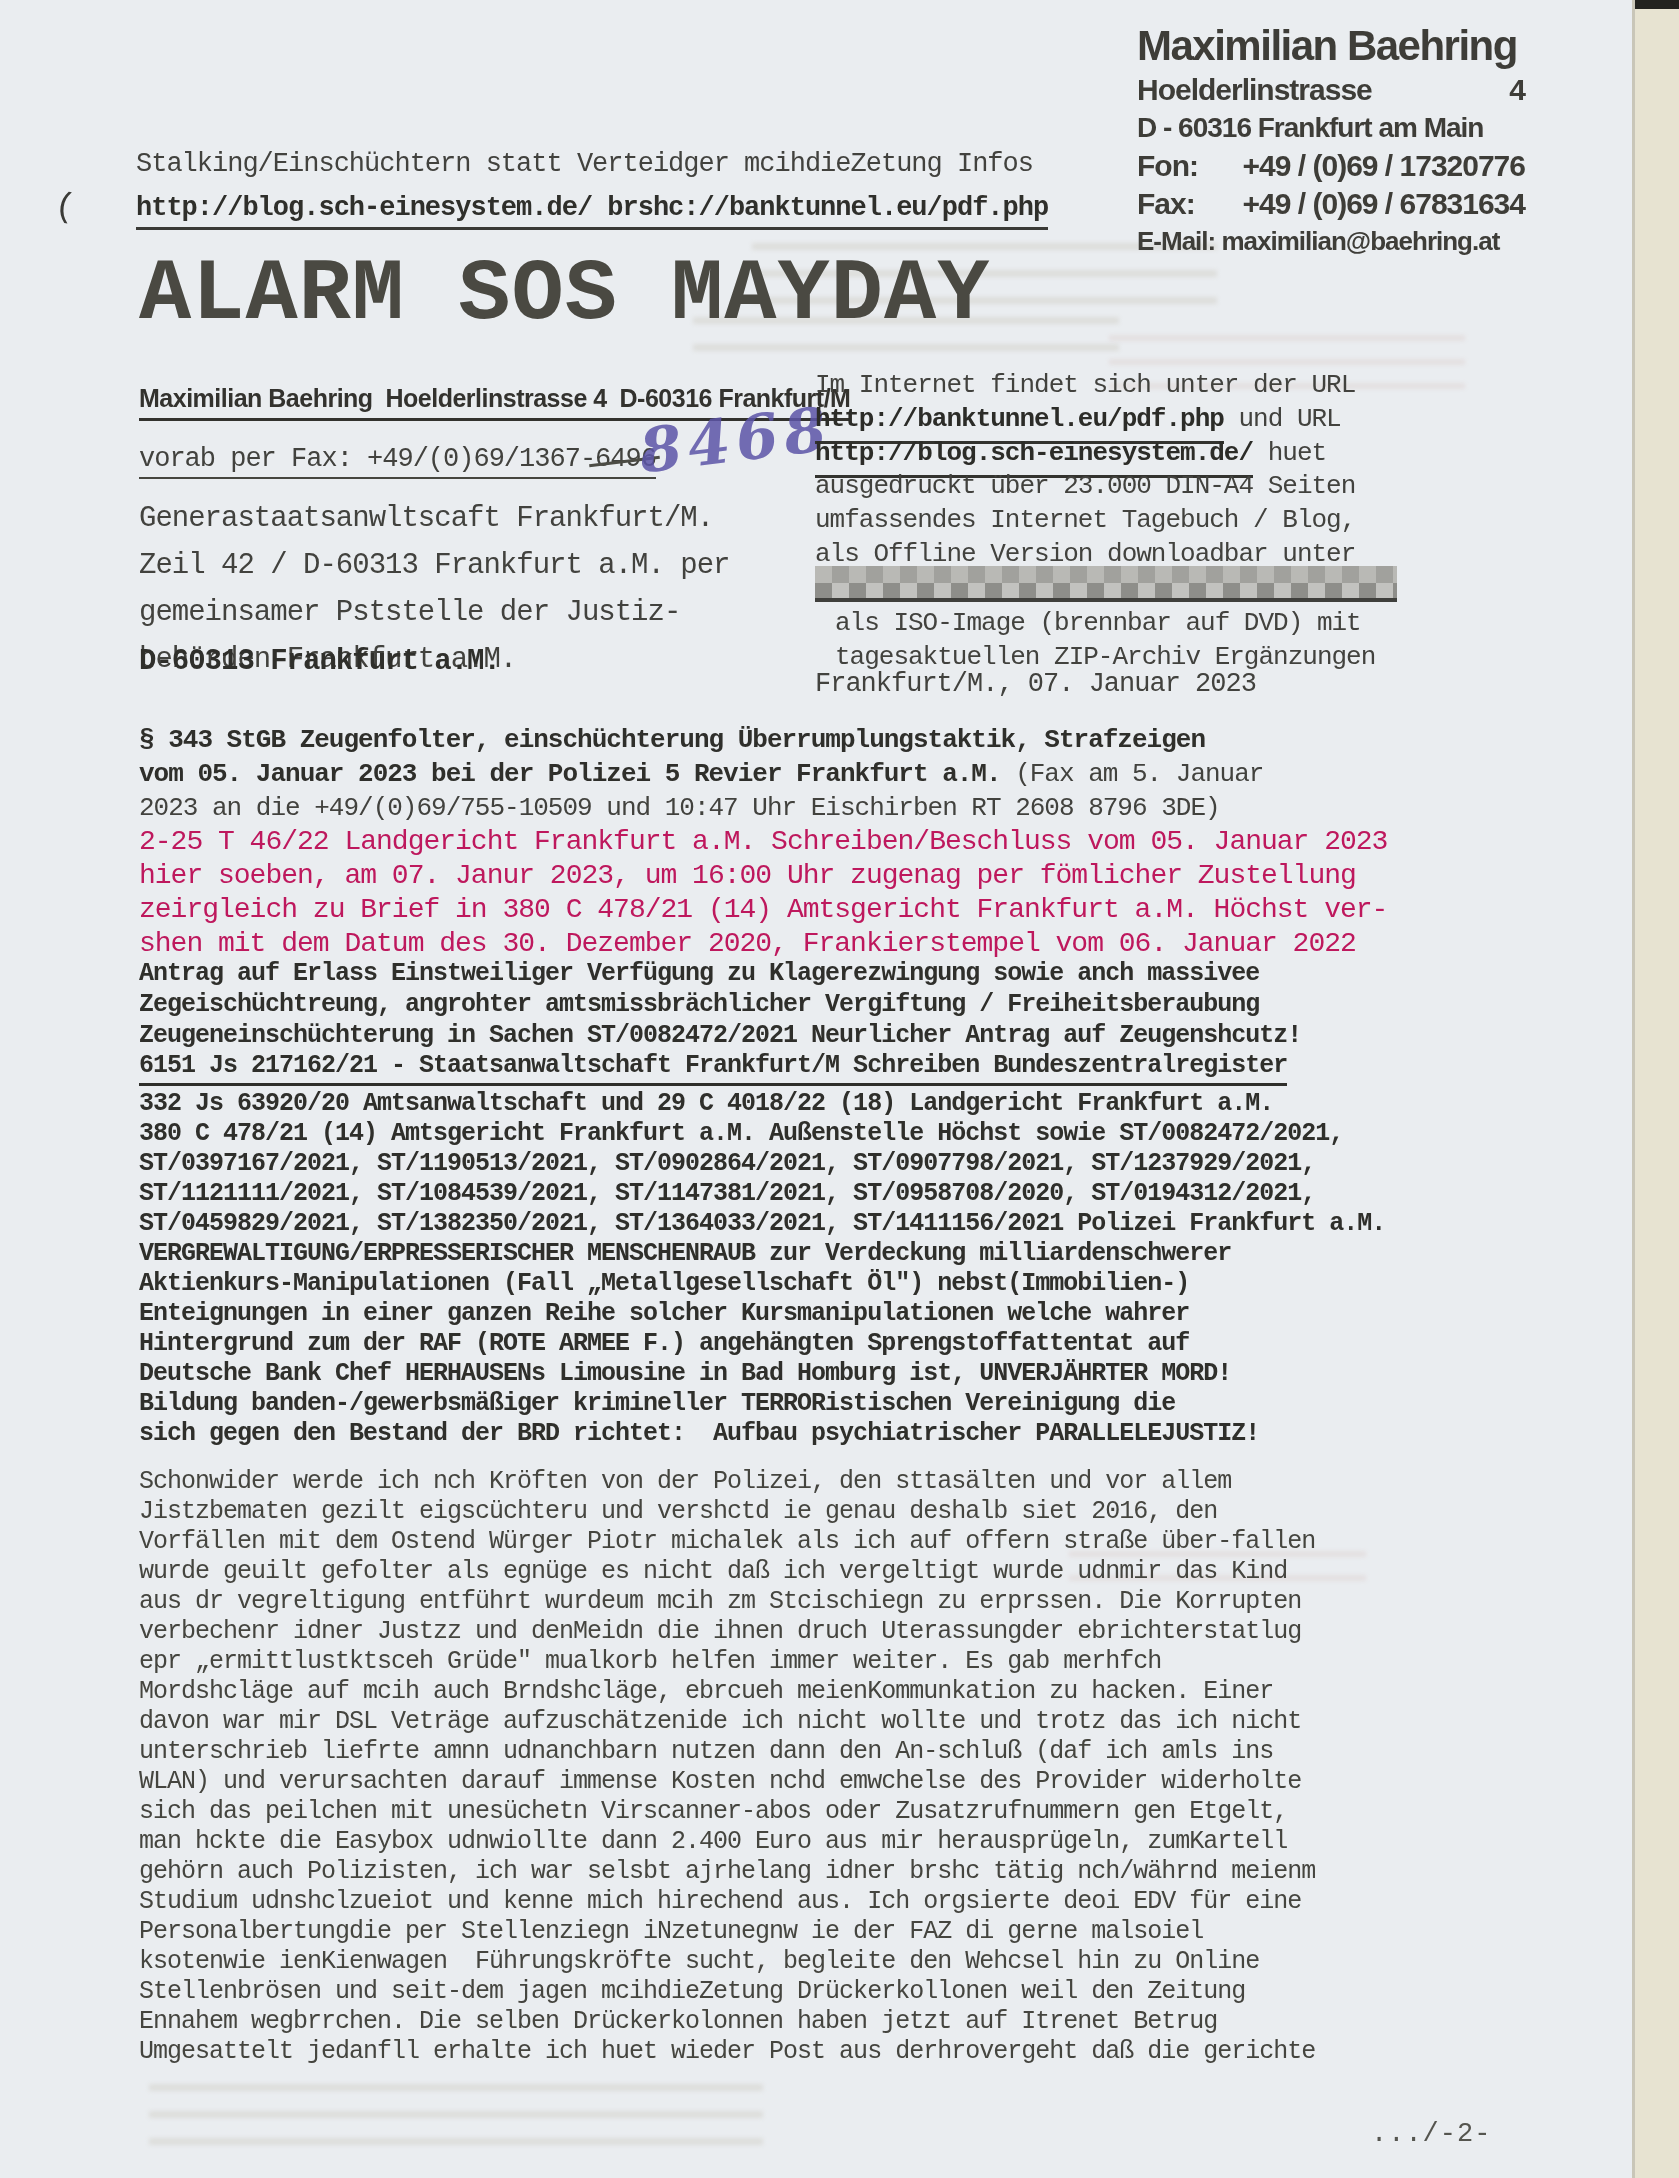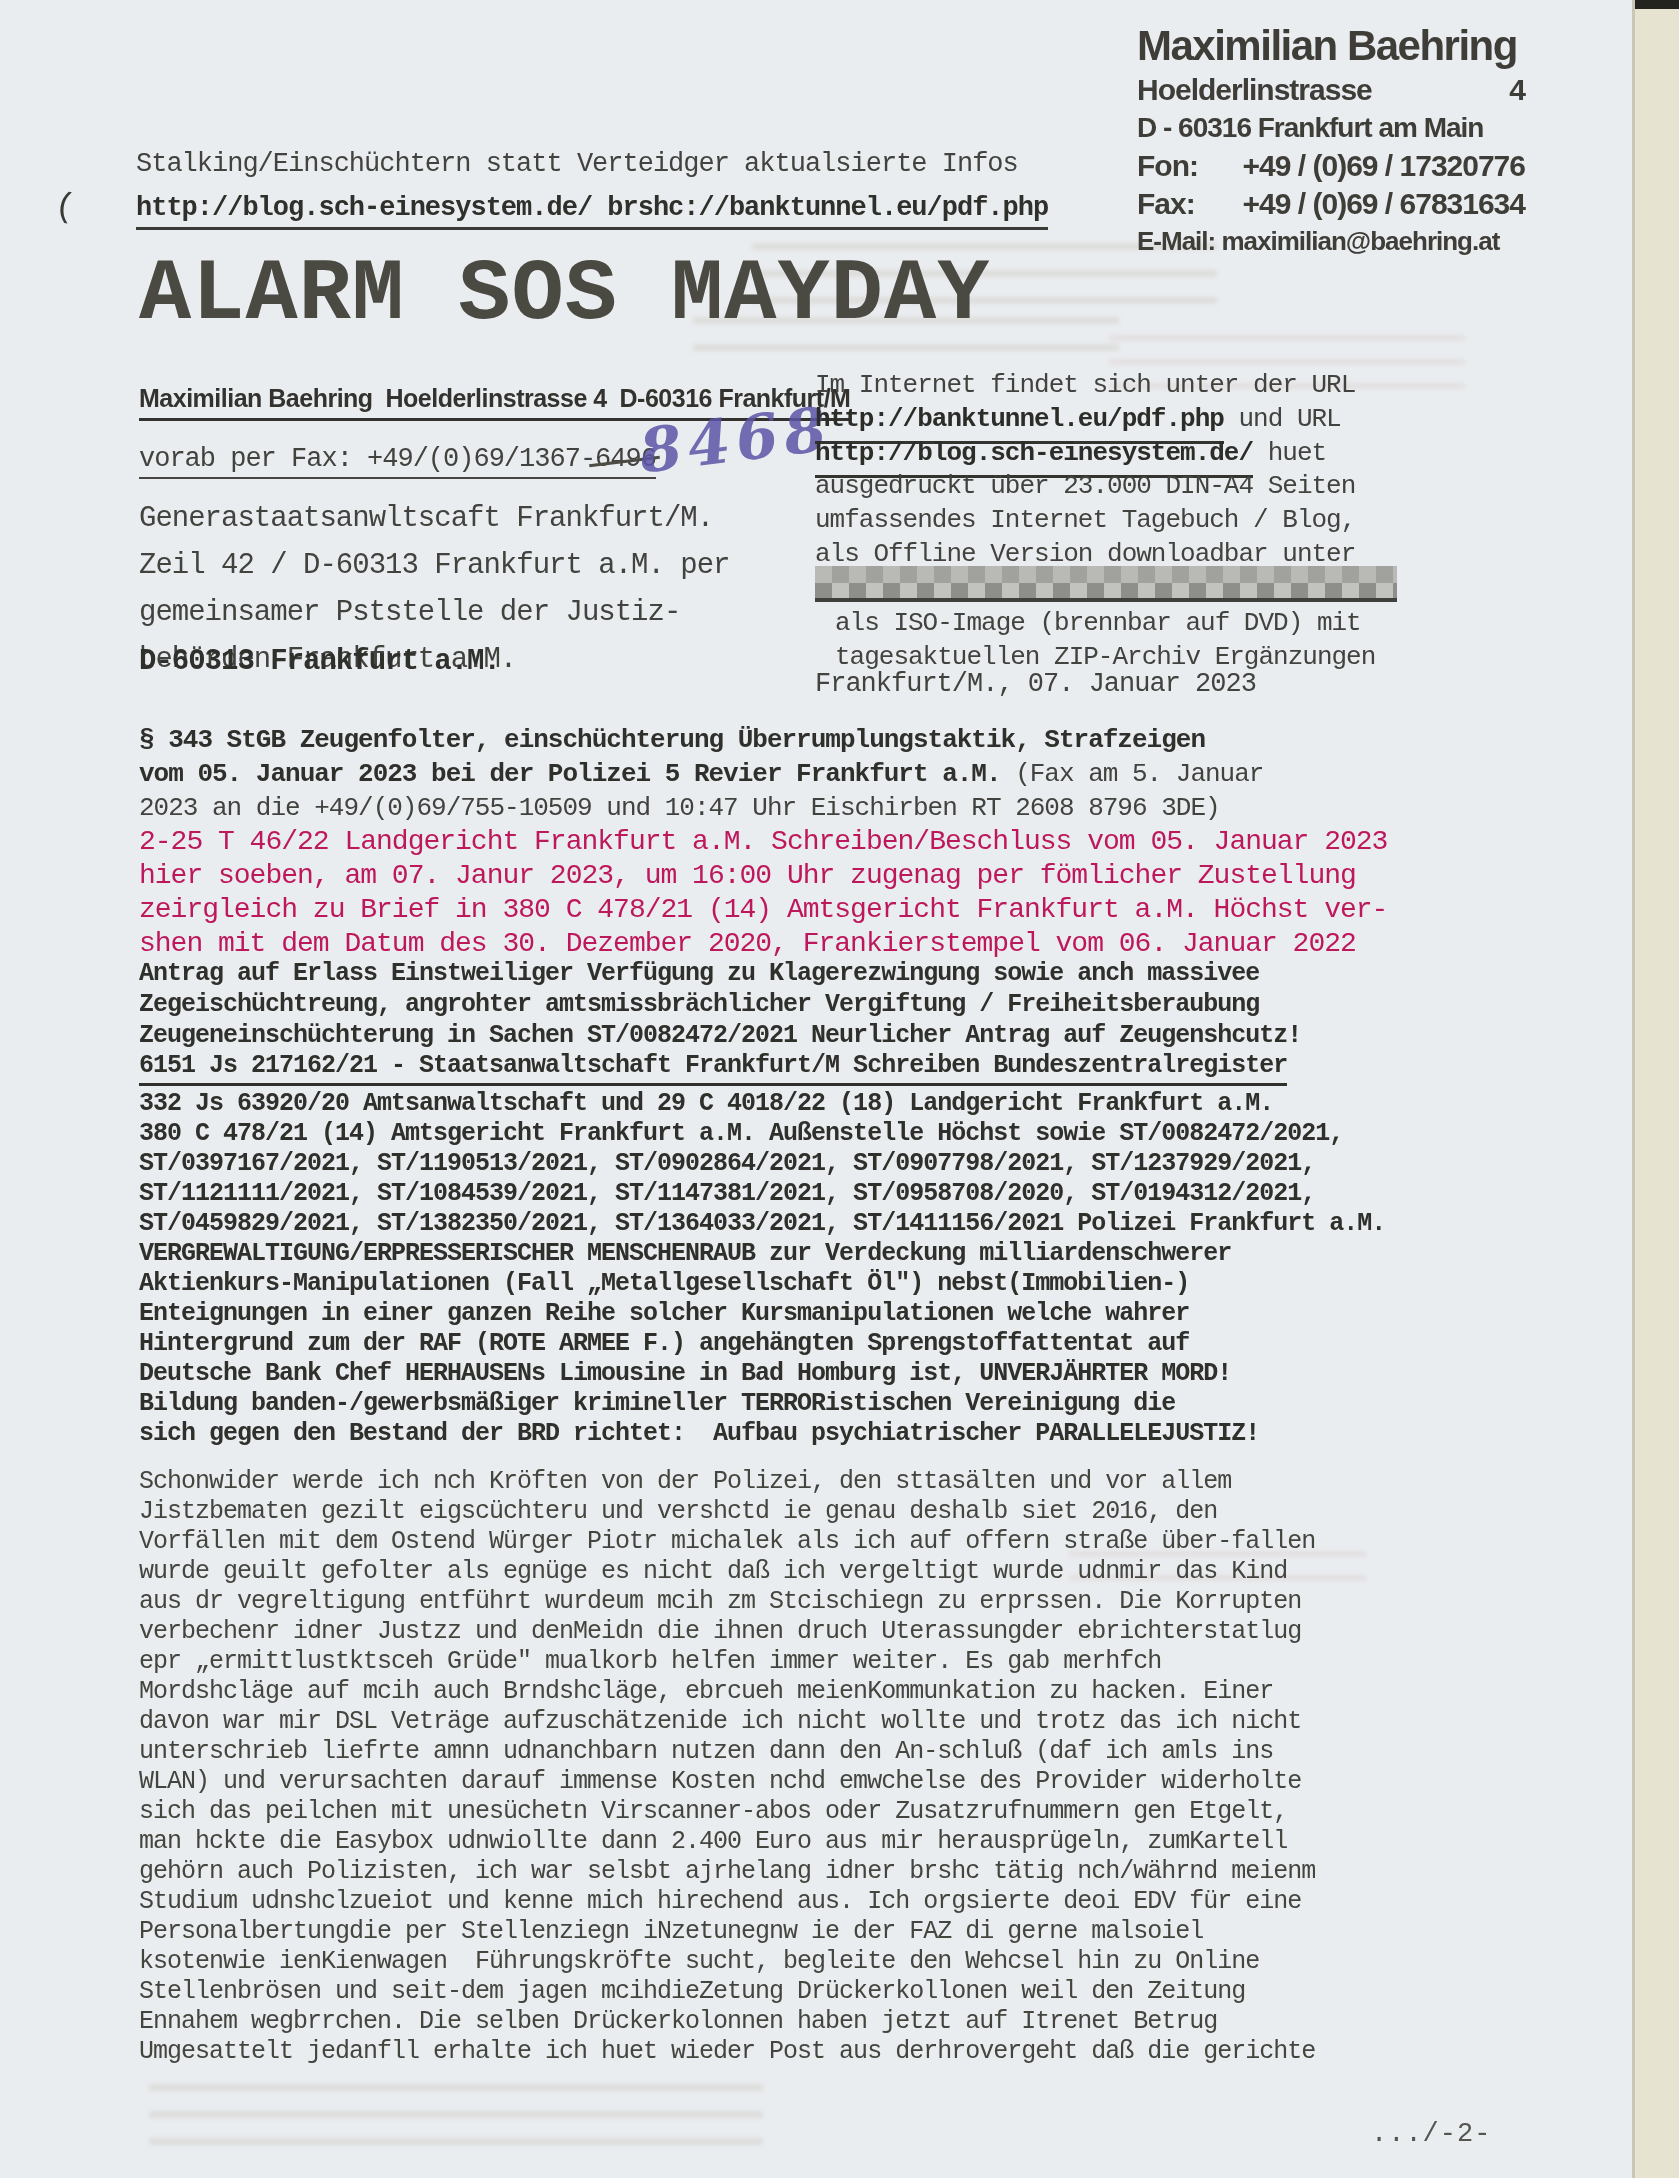--- a/index.html
+++ b/index.html
@@ -94,21 +94,21 @@
   <div class="scan-edge-shadow"></div>
 
   <div class="abs bleed" style="left:752px;top:223px;width:465px;height:84px;"></div>
   <div class="abs bleed" style="left:693px;top:297px;width:426px;height:61px;"></div>
   <div class="abs bleed-pink" style="left:1109px;top:317px;width:356px;height:89px;"></div>
   <div class="abs bleed" style="left:149px;top:2064px;width:614px;height:89px;"></div>
   <div class="abs bleed-pink" style="left:1069px;top:1533px;width:297px;height:54px;"></div>
 
   <div class="abs penmark">(</div>
 
-  <div class="abs info-line pre">Stalking/Einschüchtern statt Verteidger aktualsierte Infos</div>
+  <div class="abs info-line pre">Stalking/Einschüchtern statt Verteidger mcihdieZetung Infos</div>
   <div class="abs url-line pre">http://blog.sch-einesystem.de/ brshc://banktunnel.eu/pdf.php</div>
 
   <div class="abs lh">
     <div class="lh-name">Maximilian Baehring</div>
     <div class="lh-row">
       <span>Hoelderlinstrasse</span>
       <span>4</span>
     </div>
     <div class="lh-line">D - 60316 Frankfurt am Main</div>
     <div class="lh-row">

